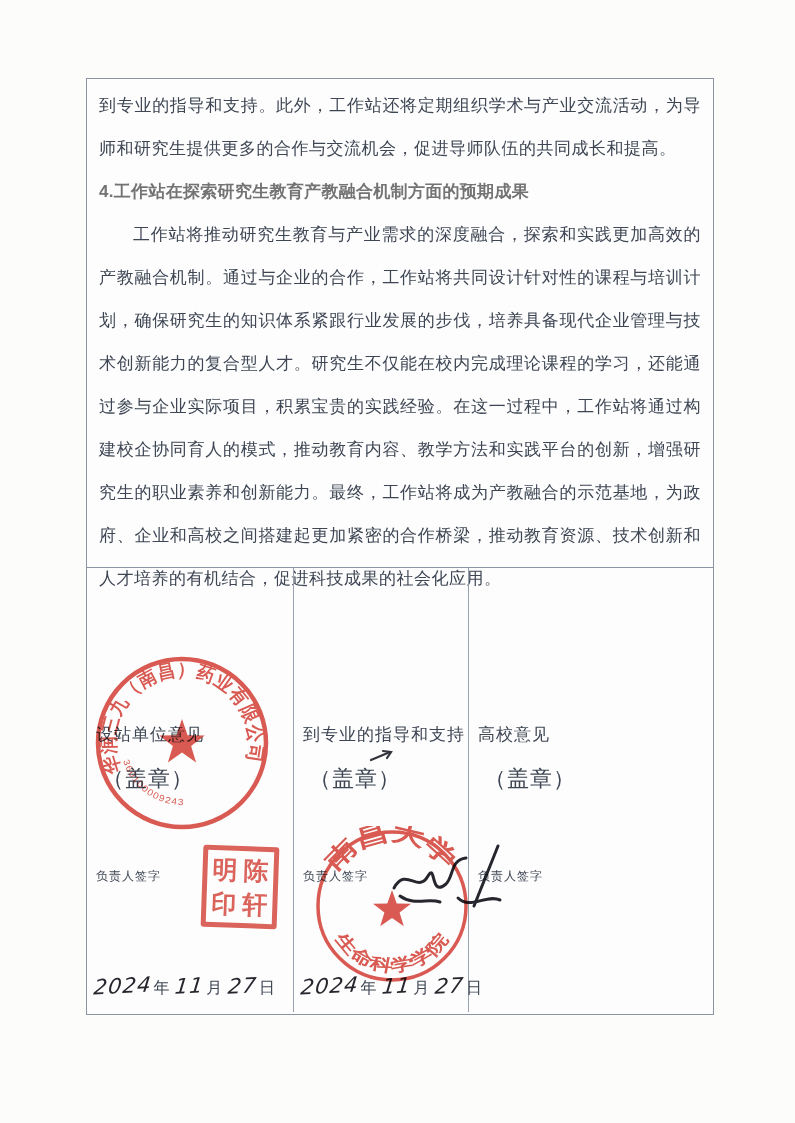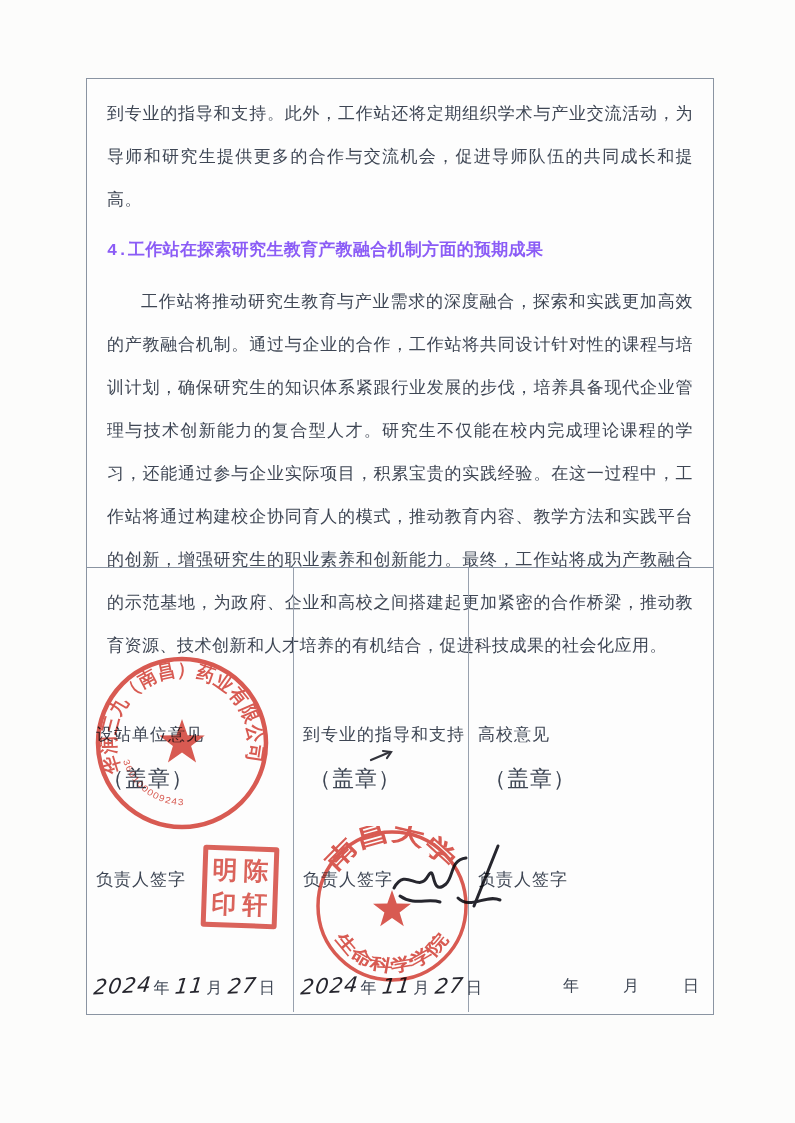--- a/index.html
+++ b/index.html
@@ -12,31 +12,31 @@
   .doc-table{
     position:absolute;left:86px;top:78px;width:626px;height:935px;
     border:1.5px solid #8a94a2;background:#fdfdfd;
   }
   .text-section{
     box-sizing:border-box;height:489px;border-bottom:1.2px solid #8a94a2;
     padding:5px 12px 0 12px;
     font-size:17px;line-height:43px;text-align:justify;
     letter-spacing:0.5px;color:#3e4654;
   }
-  .text-section p{margin:8px;}
+  .text-section p{margin:0;}
   .para-main{text-indent:2em;}
-  .sec-heading{font-weight:bold;color:#8b5cf6;letter-spacing:0.3px;font-family:Liberation Mono, monospace;}
+  .sec-heading{font-weight:bold;color:#737373;letter-spacing:0.3px;}
   .bottom-section{display:flex;height:444px;}
   .col{position:relative;box-sizing:border-box;height:100%;}
   .col-1{width:207px;border-right:1px solid #98a1ae;}
   .col-2{width:175px;border-right:1px solid #98a1ae;}
   .col-3{flex:1;font-family:Liberation Mono, monospace;}
   .opinion-label{position:absolute;top:155px;left:9px;font-size:17px;letter-spacing:1px;white-space:nowrap;}
   .stamp-label{position:absolute;top:196px;left:15px;font-size:22px;letter-spacing:1px;}
-  .sign-label{position:absolute;top:300px;left:9px;font-size:17px;letter-spacing:1px;}
+  .sign-label{position:absolute;top:300px;left:9px;font-size:12px;letter-spacing:1px;}
   .date-row{position:absolute;top:408px;left:7px;font-size:16px;white-space:nowrap;color:#3e4654;}
   .date-row .unit{margin:0 6px 0 2px;}
   .col-3 .date-row{left:72px;}
   .col-3 .date-row .unit{margin:0 22px;}
   .hw{
     display:inline-block;font-family:"DejaVu Sans",sans-serif;font-style:italic;
     font-size:21px;color:#26262e;transform:skewX(-9deg) rotate(-3deg);
     letter-spacing:1px;line-height:1;
   }
   .seal{position:absolute;mix-blend-mode:multiply;opacity:0.9;}
@@ -79,23 +79,20 @@
       <div class="sign-label">负责人签字</div>
       <div class="date-row">
         <span class="hw">2024</span><span class="unit">年</span><span class="hw">11</span><span class="unit">月</span><span class="hw">27</span><span class="unit">日</span>
       </div>
     </div>
 
     <div class="col col-3">
       <div class="opinion-label">高校意见</div>
       <div class="stamp-label">（盖章）</div>
       <div class="sign-label">负责人签字</div>
-      <div class="date-row">
-        <span class="unit">年</span><span class="unit">月</span><span class="unit">日</span>
-      </div>
     </div>
 
   </div>
 </div>
 
 <svg class="seal" style="left:92px;top:650px;" width="180" height="186" viewBox="0 0 180 186">
   <circle cx="90" cy="93" r="84" fill="none" stroke="#d6493f" stroke-width="4.5"></circle>
   <defs>
     <path id="arcCompany" d="M 30,123 A 67,67 0 1 1 150,123" fill="none"></path>
     <path id="arcCode" d="M 30,107 A 62,62 0 0 0 90,155" fill="none"></path>

